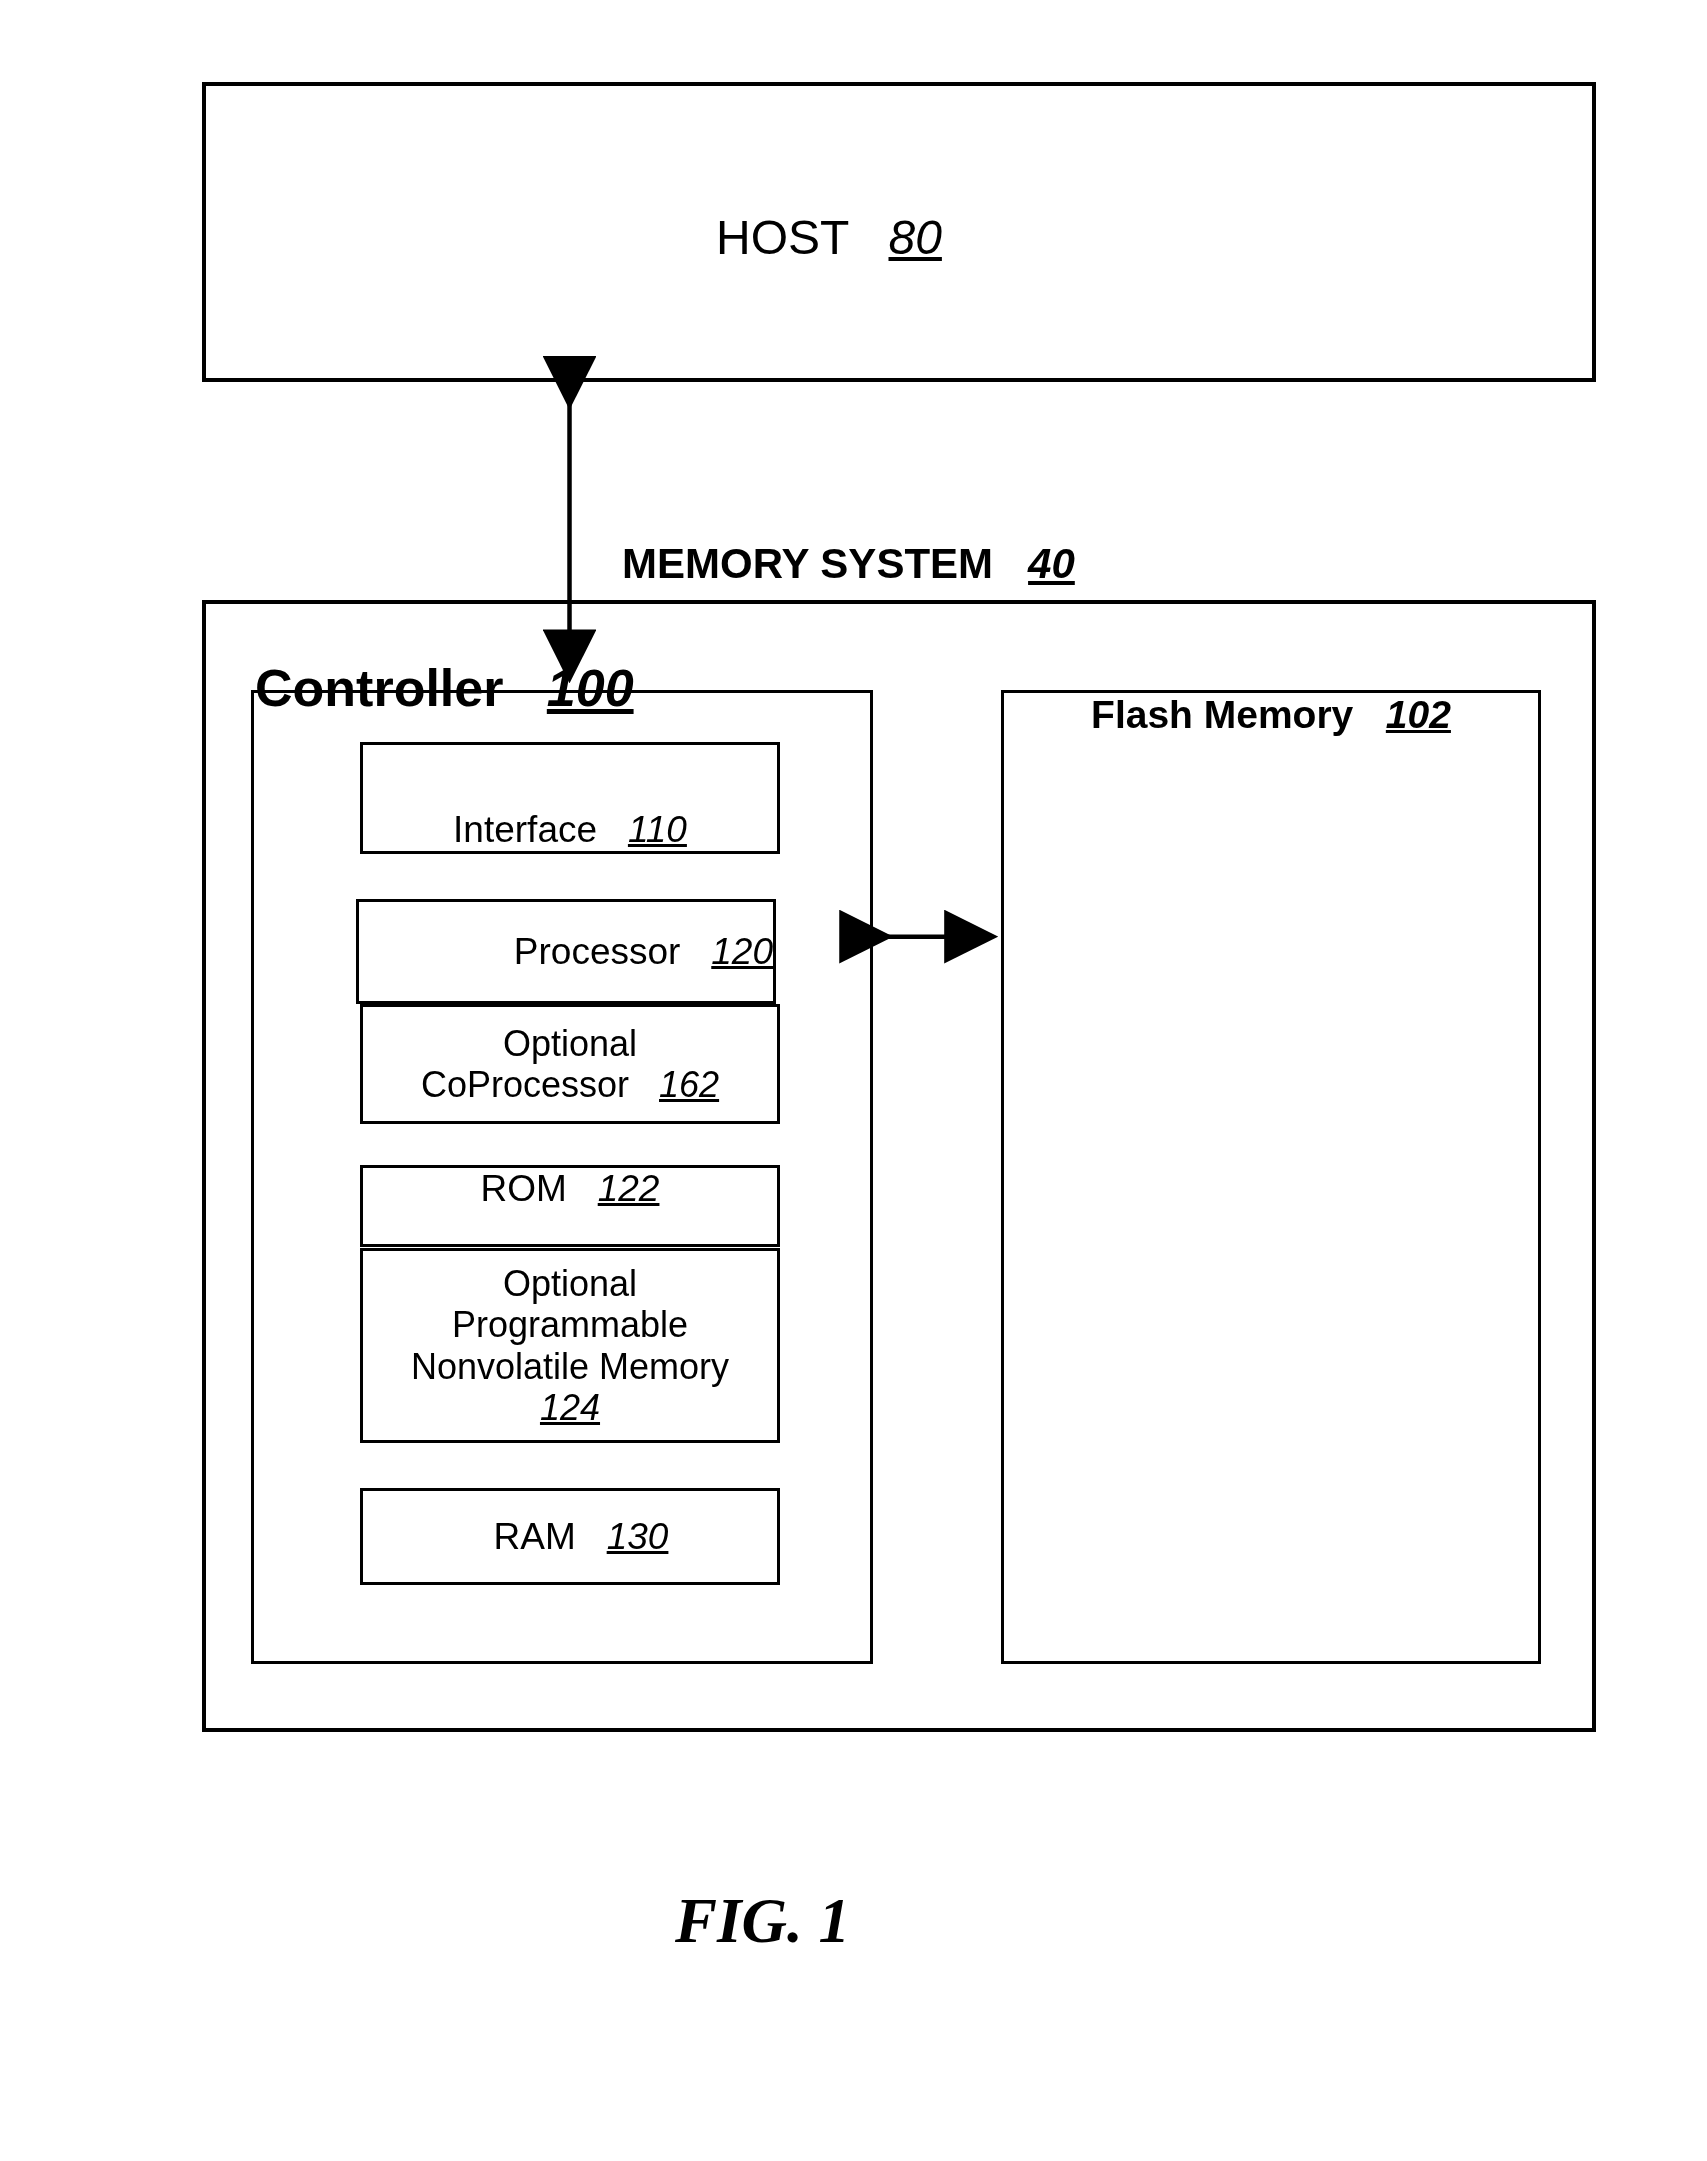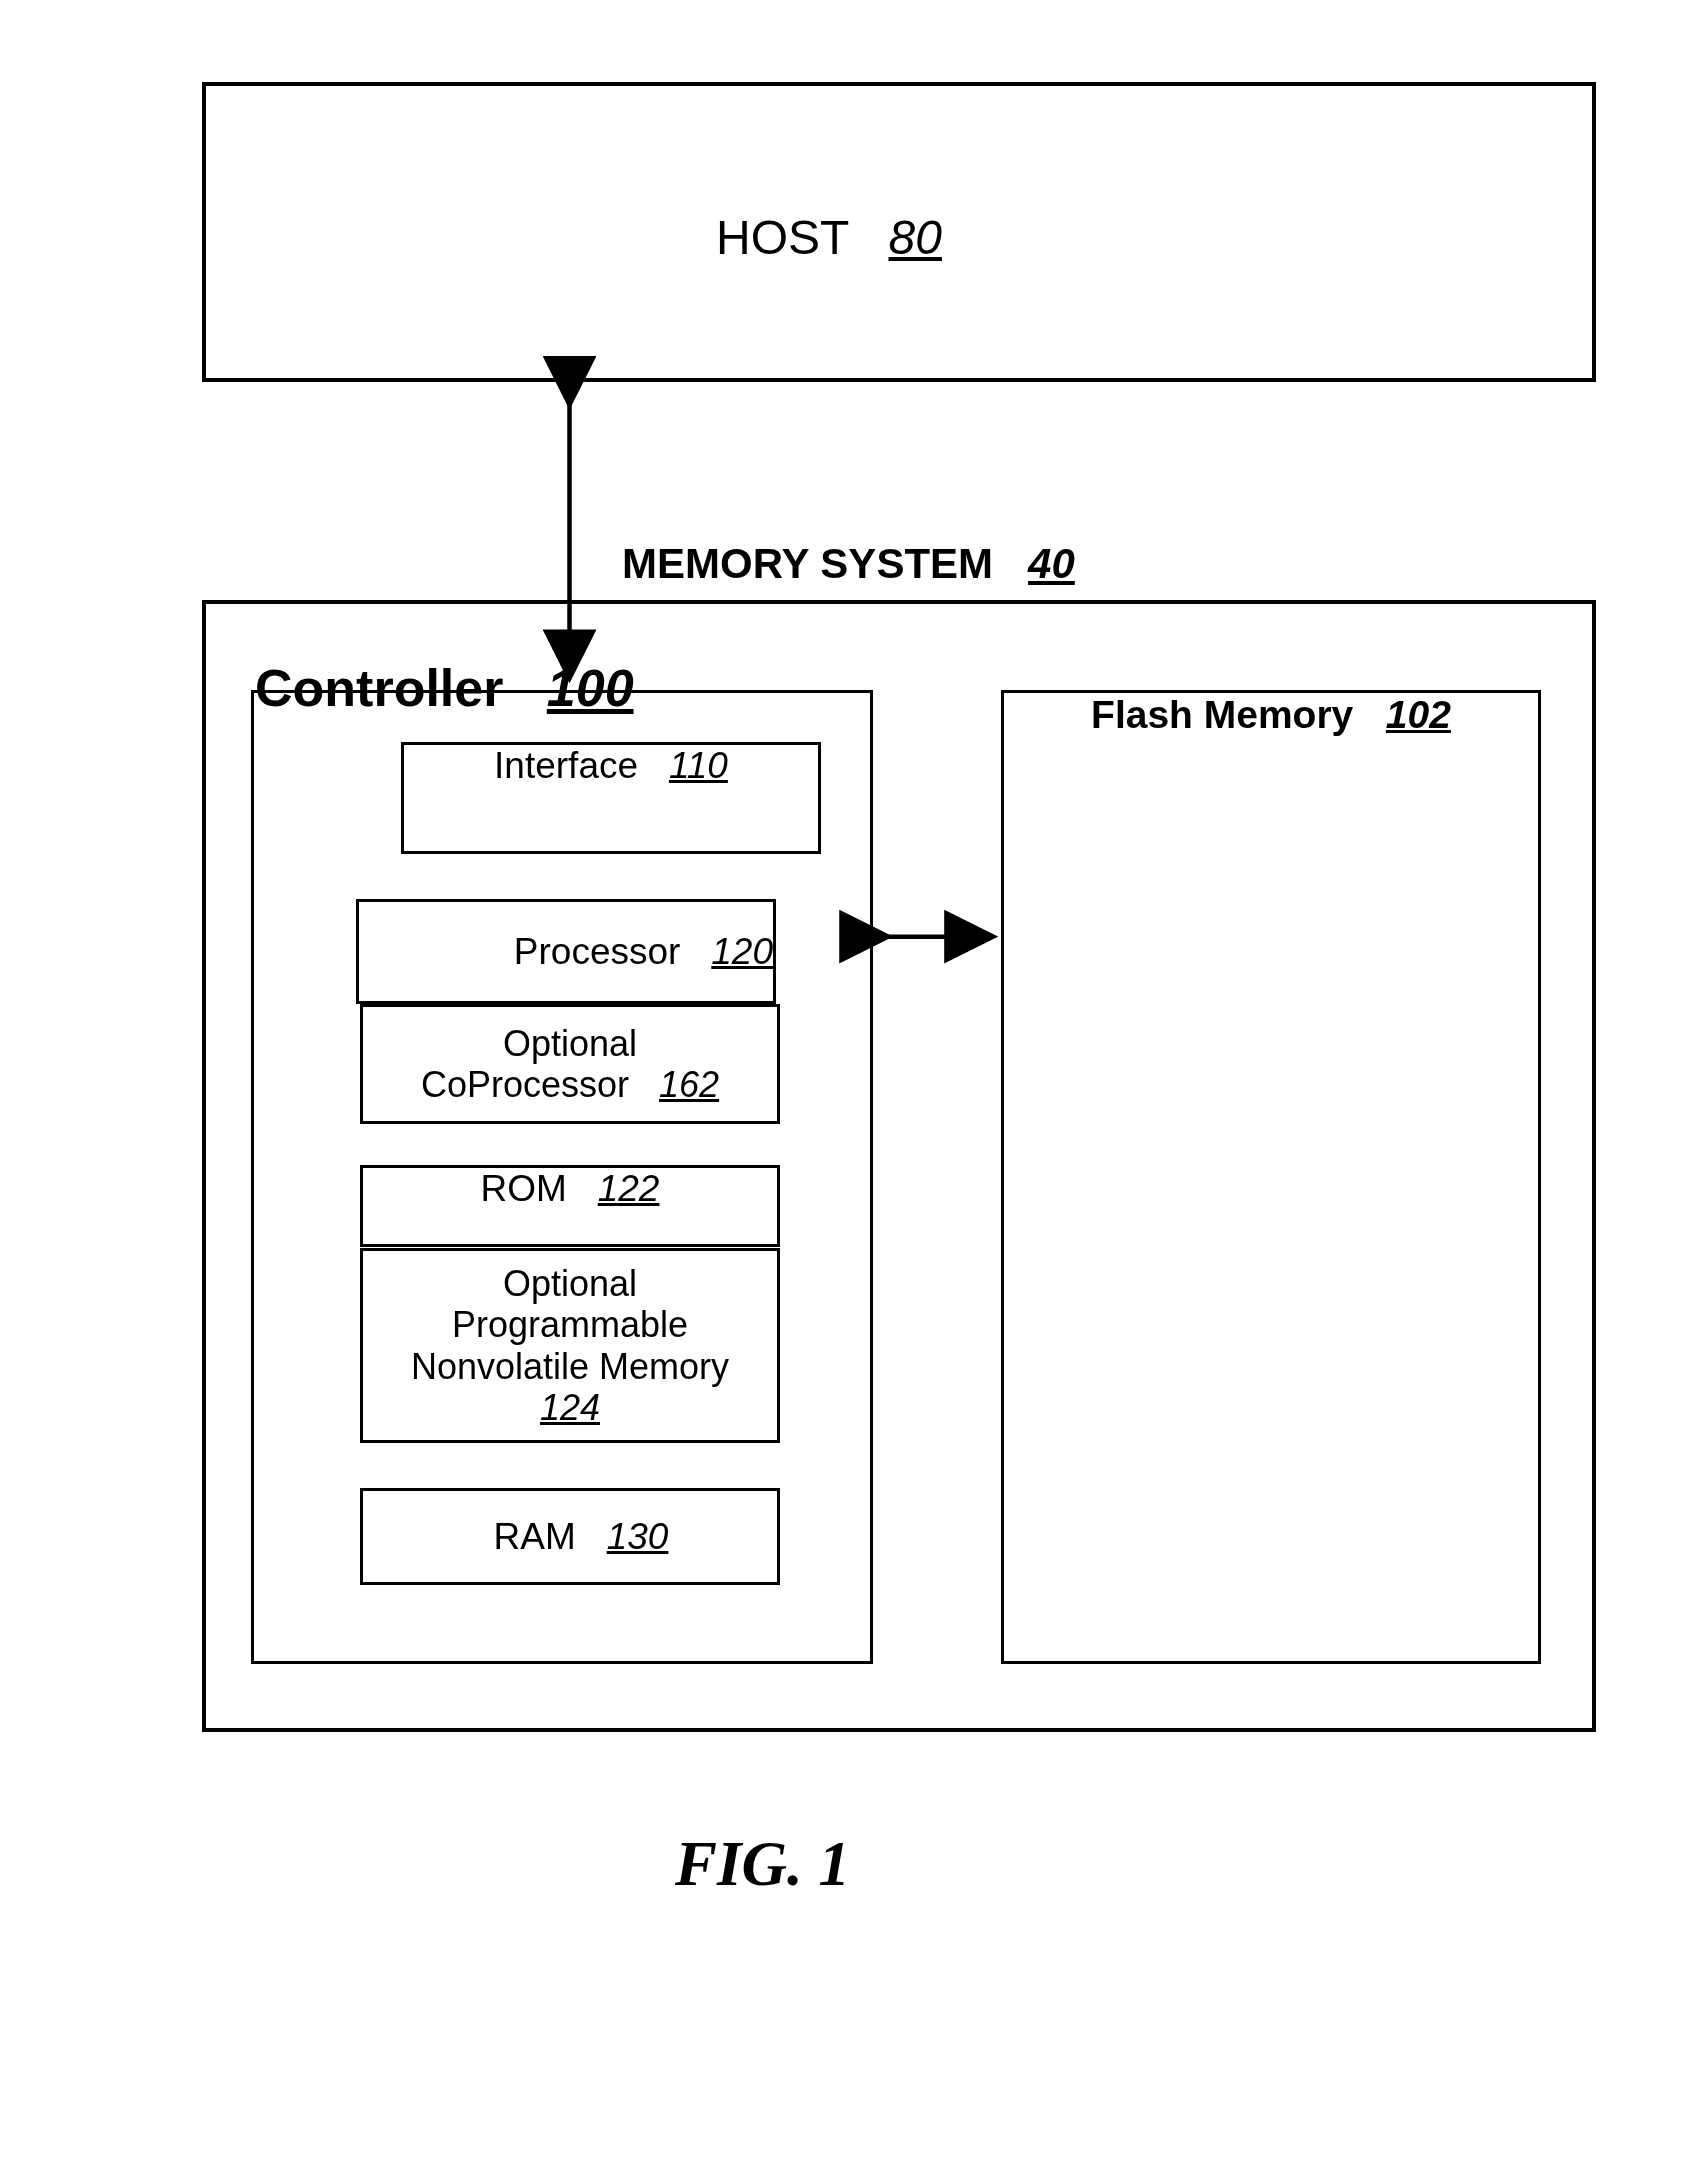--- a/index.html
+++ b/index.html
@@ -72,21 +72,21 @@
   <div class="box" style="left:202px; top:600px; width:1394px; height:1132px;"></div>
 
   <div class="label bold" style="left:255px; top:658px; font-size:52px;">
     <span>Controller</span>
     <span>&nbsp;</span>
     <span class="u it">100</span>
   </div>
 
   <div class="thin-box" style="left:251px; top:690px; width:622px; height:974px;"></div>
 
-  <div class="thin-box" style="left:360px; top:742px; width:420px; height:112px; display:flex; align-items:flex-start; justify-content:center;margin-left:41px;">
+  <div class="thin-box" style="left:360px; top:742px; width:420px; height:112px; display:flex; align-items:flex-end; justify-content:center;">
     <div class="label" style="position:static; font-size:37px;">
       <span>Interface</span>
       <span>&nbsp;</span>
       <span class="u it">110</span>
     </div>
   </div>
 
   <div class="thin-box" style="left:356px; top:899px; width:420px; height:105px; display:flex; align-items:center; justify-content:flex-end;">
     <div class="label" style="position:static; font-size:37px;">
       <span>Processor</span>
@@ -130,21 +130,21 @@
   </div>
 
   <div class="thin-box" style="left:1001px; top:690px; width:540px; height:974px; display:flex; align-items:flex-start; justify-content:center;">
     <div class="label bold" style="position:static; font-size:39px;">
       <span>Flash Memory</span>
       <span>&nbsp;</span>
       <span class="u it">102</span>
     </div>
   </div>
 
-  <div class="fig-caption" style="left:675px; top:1828px;">FIG. 1</div>
+  <div class="fig-caption" style="left:675px; top:1885px;">FIG. 1</div>
 
   <svg class="arrows" viewBox="0 0 2278 2884">
     <defs>
       <marker id="ah" markerWidth="12" markerHeight="12" refX="10" refY="6" orient="auto">
         <path d="M0,0 L12,6 L0,12 z" fill="#000"></path>
       </marker>
     </defs>
 
     <line x1="760" y1="535" x2="760" y2="900" stroke="#000" stroke-width="6" marker-start="url(#ah)" marker-end="url(#ah)"></line>
 

